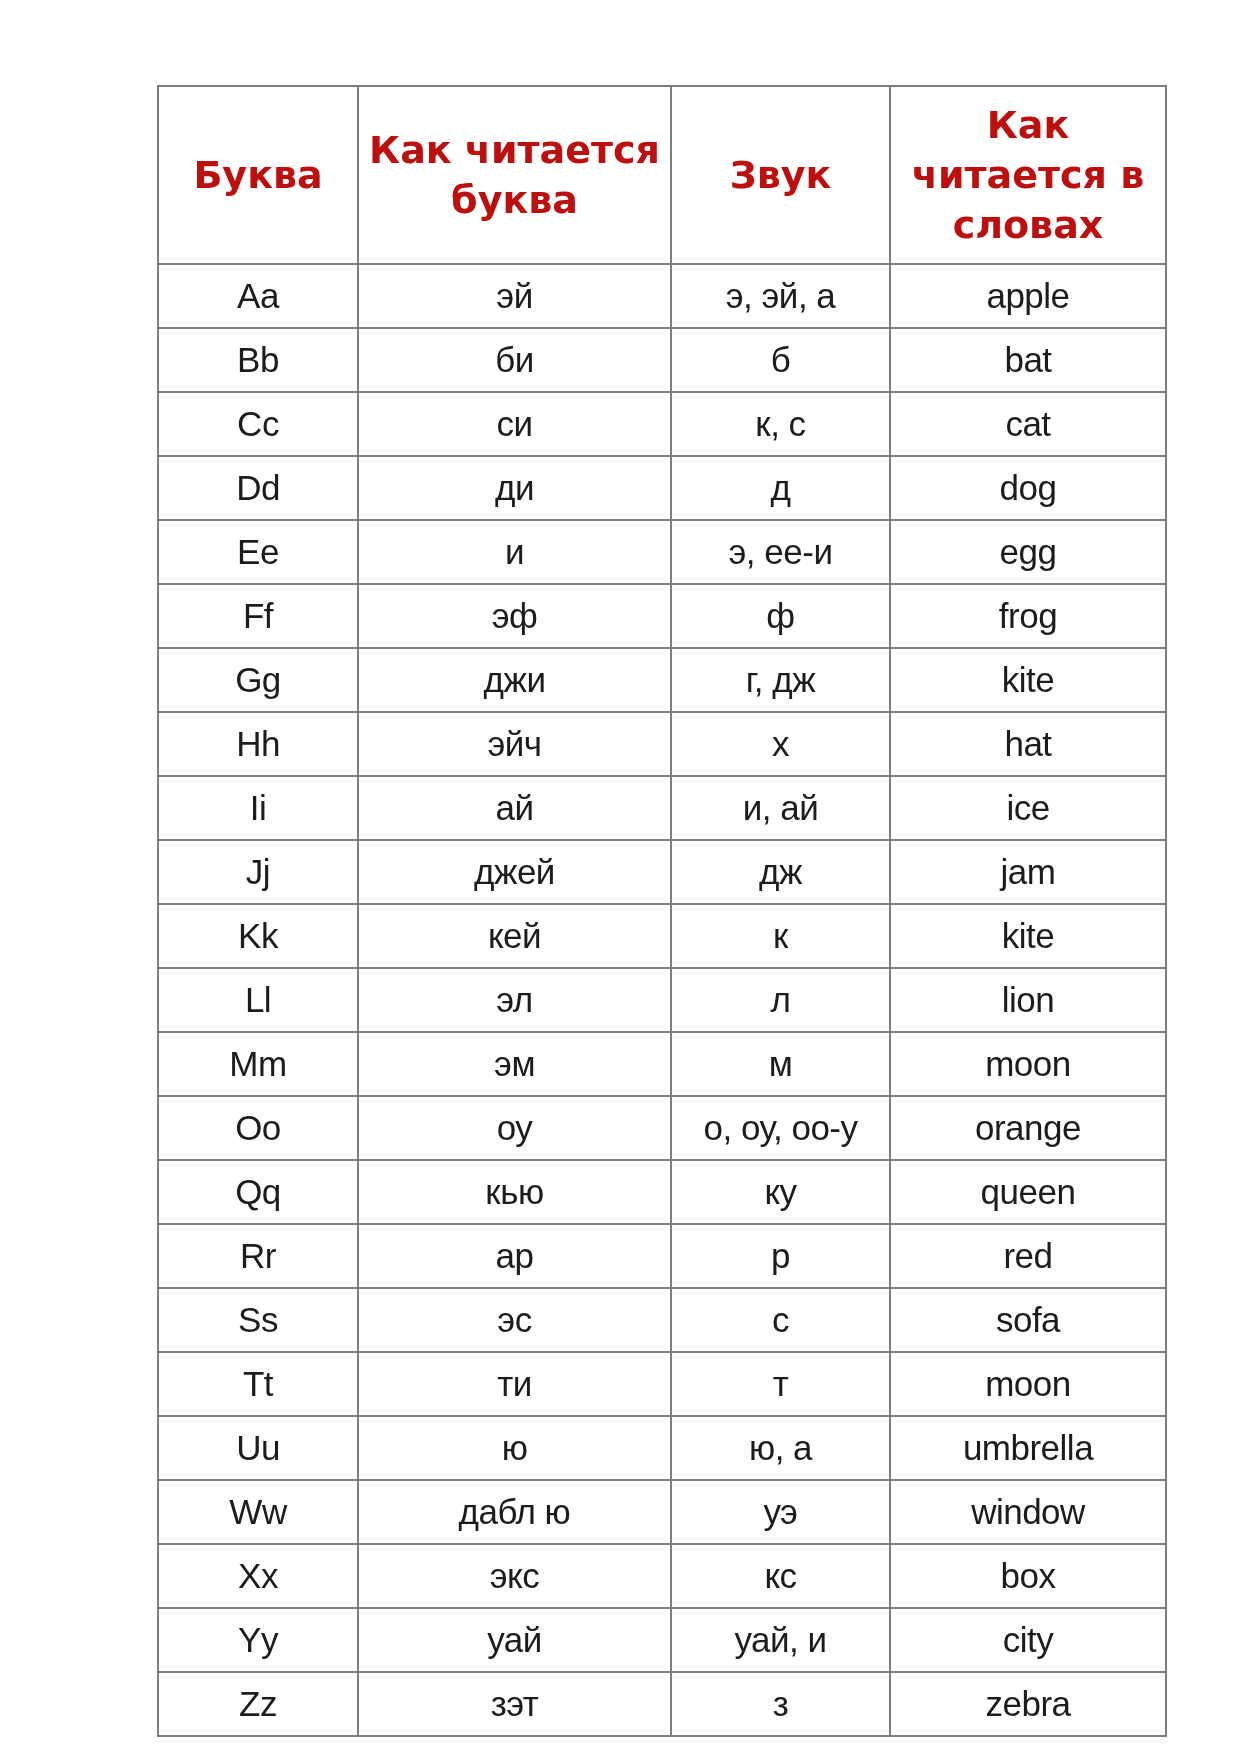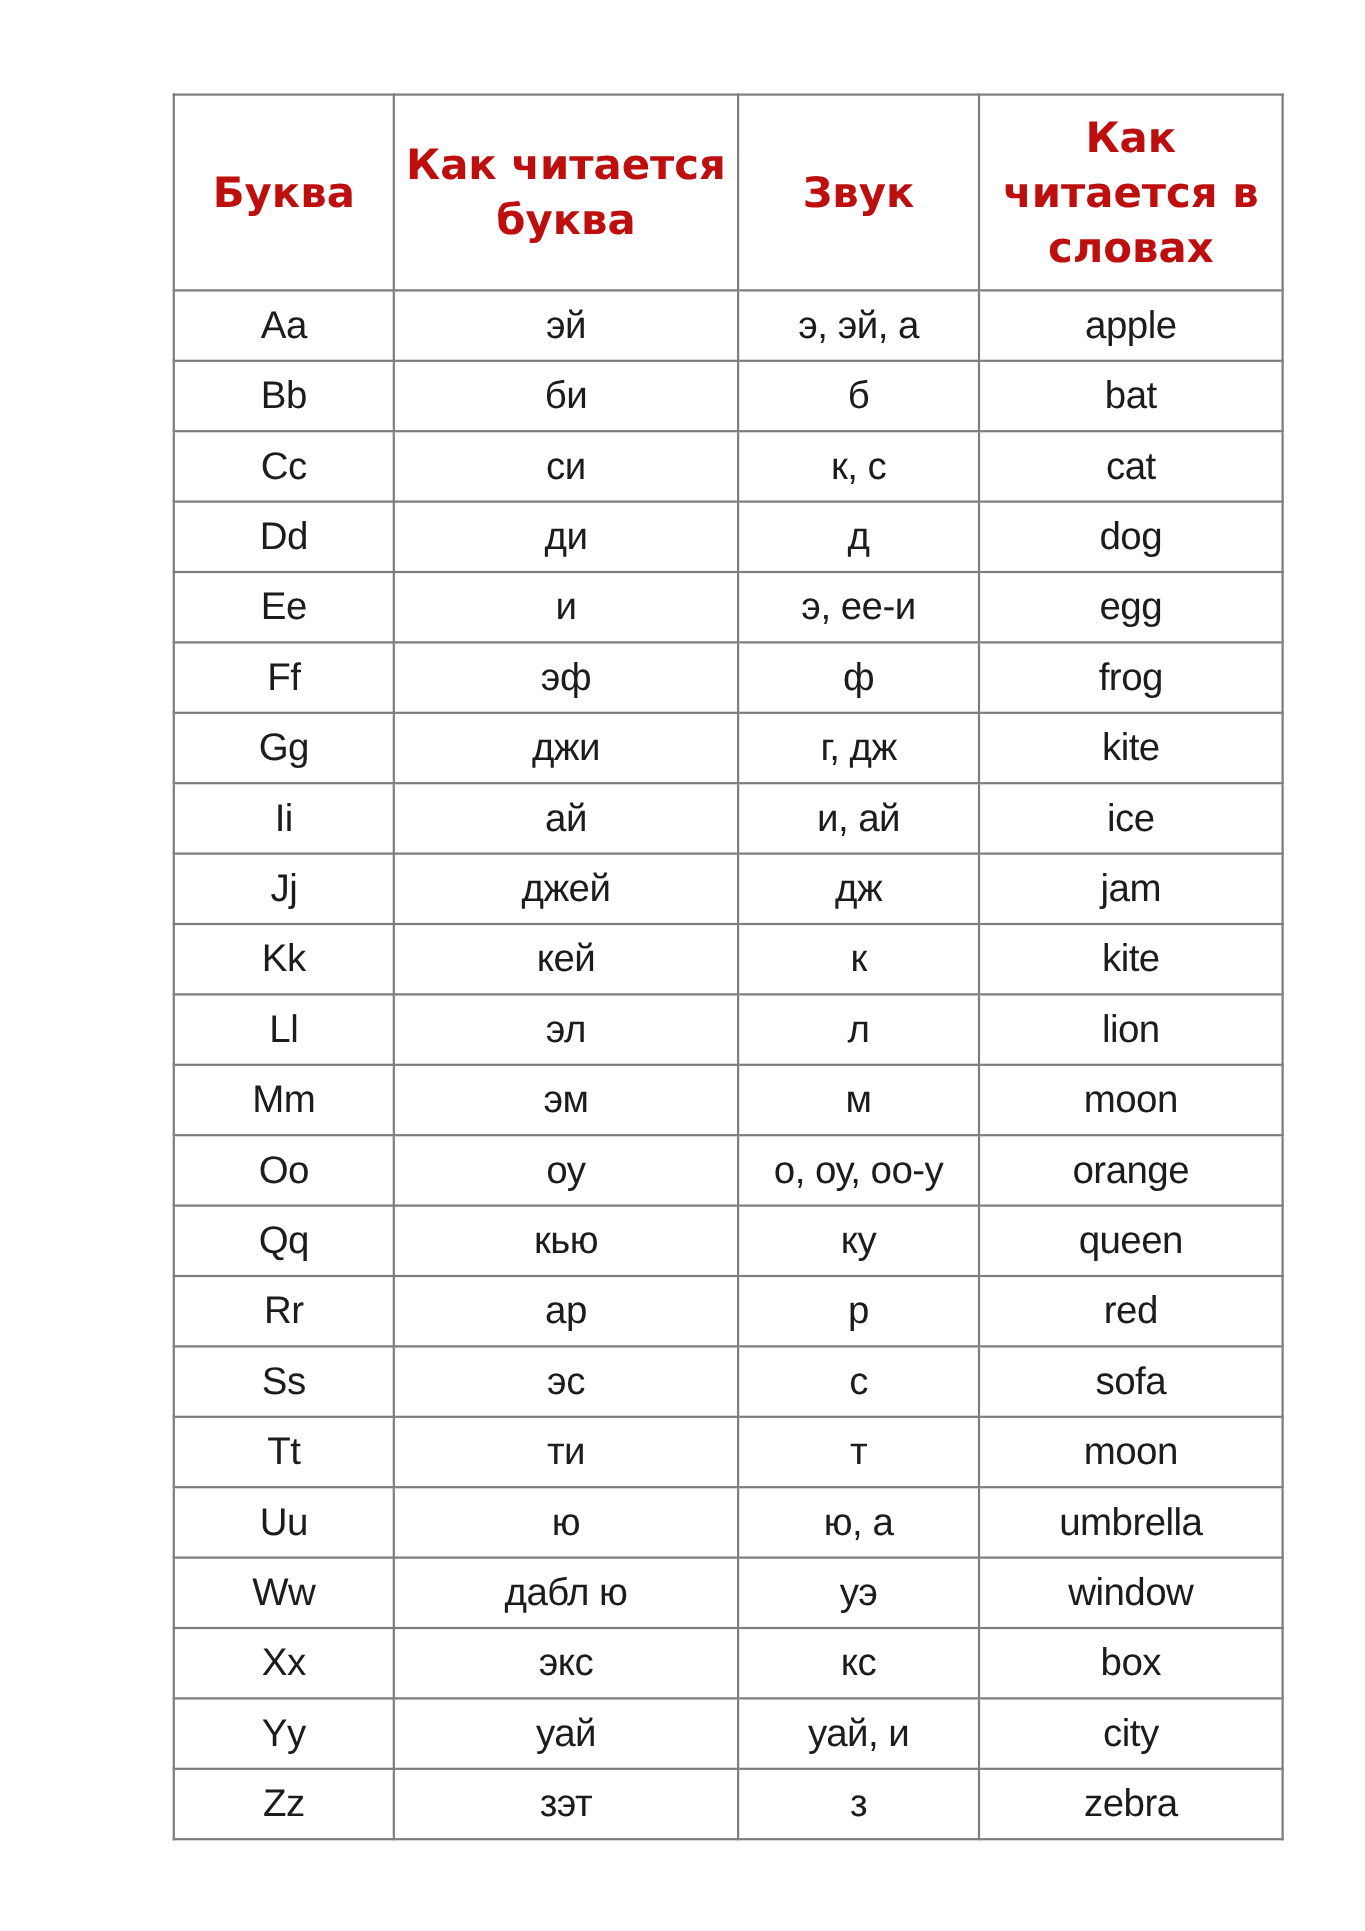--- a/index.html
+++ b/index.html
@@ -109,20 +109,26 @@
           <td>ф</td>
           <td>frog</td>
         </tr>
         <tr>
           <td>Gg</td>
           <td>джи</td>
           <td>г, дж</td>
           <td>kite</td>
         </tr>
         <tr>
+          <td>Hh</td>
+          <td>эйч</td>
+          <td>х</td>
+          <td>hat</td>
+        </tr>
+        <tr>
           <td>Ii</td>
           <td>ай</td>
           <td>и, ай</td>
           <td>ice</td>
         </tr>
         <tr>
           <td>Jj</td>
           <td>джей</td>
           <td>дж</td>
           <td>jam</td>

